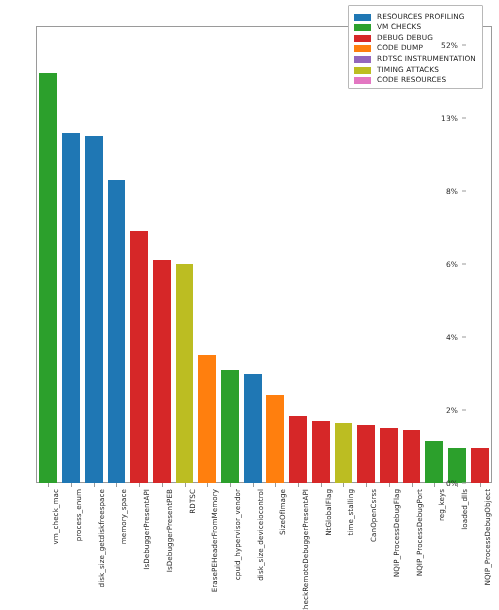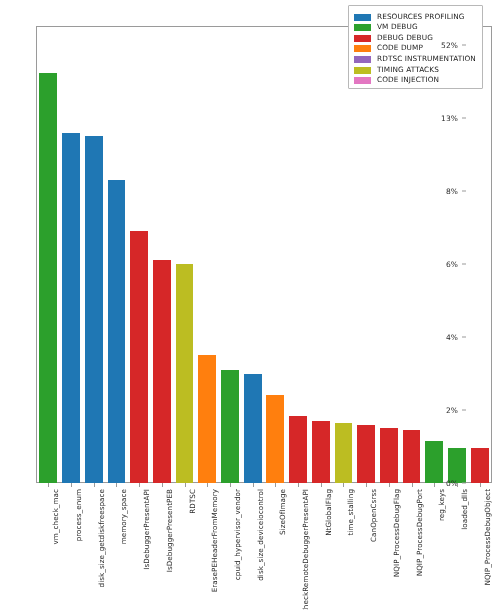--- a/index.html
+++ b/index.html
@@ -129,41 +129,41 @@
       <div class="bar" title="NQIP_ProcessDebugObject: 0.95%" style="left: 433.797px; width: 17.706px; height: 34.656px; background: rgb(214, 39, 40);"></div>
     </div>
 
   <div id="legend">
       <div class="legend-row">
         <span class="legend-swatch" style="background: rgb(31, 119, 180);"></span>
         <span class="legend-label">RESOURCES PROFILING</span>
       </div>
       <div class="legend-row">
         <span class="legend-swatch" style="background: rgb(44, 160, 44);"></span>
-        <span class="legend-label">VM DEBUG</span>
+        <span class="legend-label">VM CHECKS</span>
       </div>
       <div class="legend-row">
         <span class="legend-swatch" style="background: rgb(214, 39, 40);"></span>
         <span class="legend-label">DEBUG DEBUG</span>
       </div>
       <div class="legend-row">
         <span class="legend-swatch" style="background: rgb(255, 127, 14);"></span>
         <span class="legend-label">CODE DUMP</span>
       </div>
       <div class="legend-row">
         <span class="legend-swatch" style="background: rgb(148, 103, 189);"></span>
         <span class="legend-label">RDTSC INSTRUMENTATION</span>
       </div>
       <div class="legend-row">
         <span class="legend-swatch" style="background: rgb(188, 189, 34);"></span>
         <span class="legend-label">TIMING ATTACKS</span>
       </div>
       <div class="legend-row">
         <span class="legend-swatch" style="background: rgb(227, 119, 194);"></span>
-        <span class="legend-label">CODE INJECTION</span>
+        <span class="legend-label">CODE RESOURCES</span>
       </div>
     </div>
 
 <div class="ytick-mark" style="top: 483px;"></div>
     <div class="ytick" style="top: 483px;">0%</div>
     <div class="ytick-mark" style="top: 410.04px;"></div>
     <div class="ytick" style="top: 410.04px;">2%</div>
     <div class="ytick-mark" style="top: 337.08px;"></div>
     <div class="ytick" style="top: 337.08px;">4%</div>
     <div class="ytick-mark" style="top: 264.12px;"></div>

